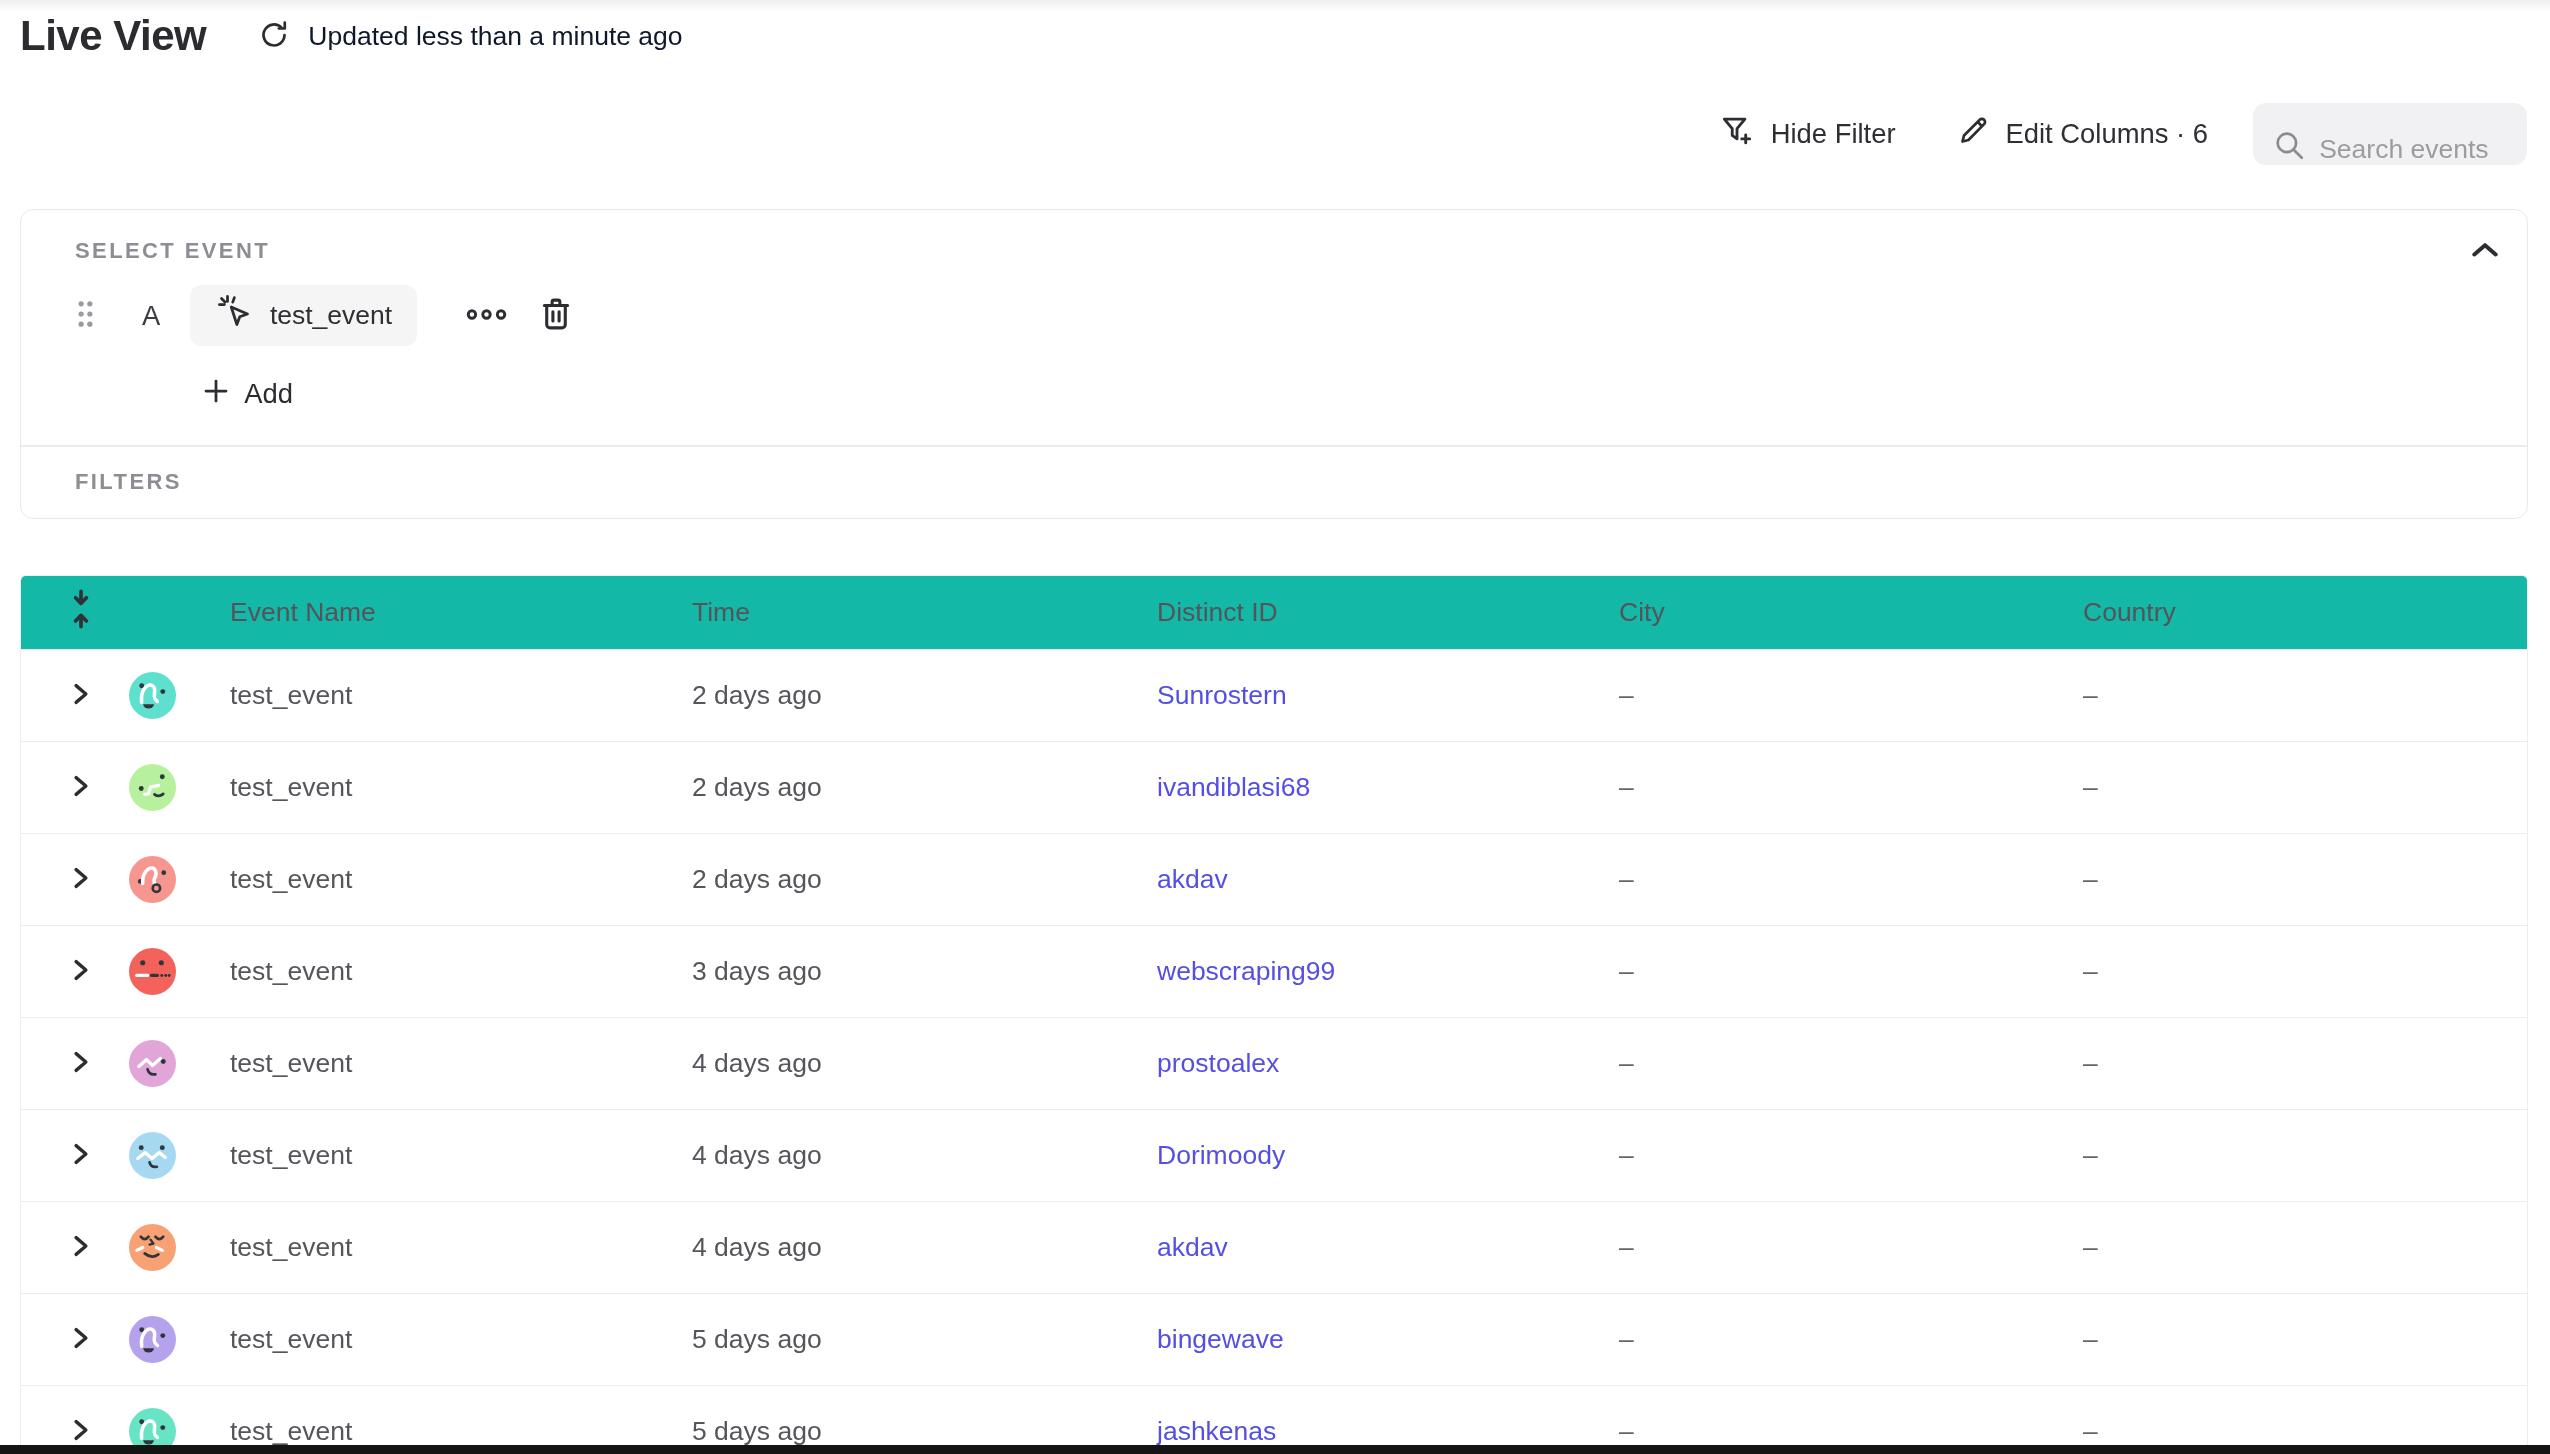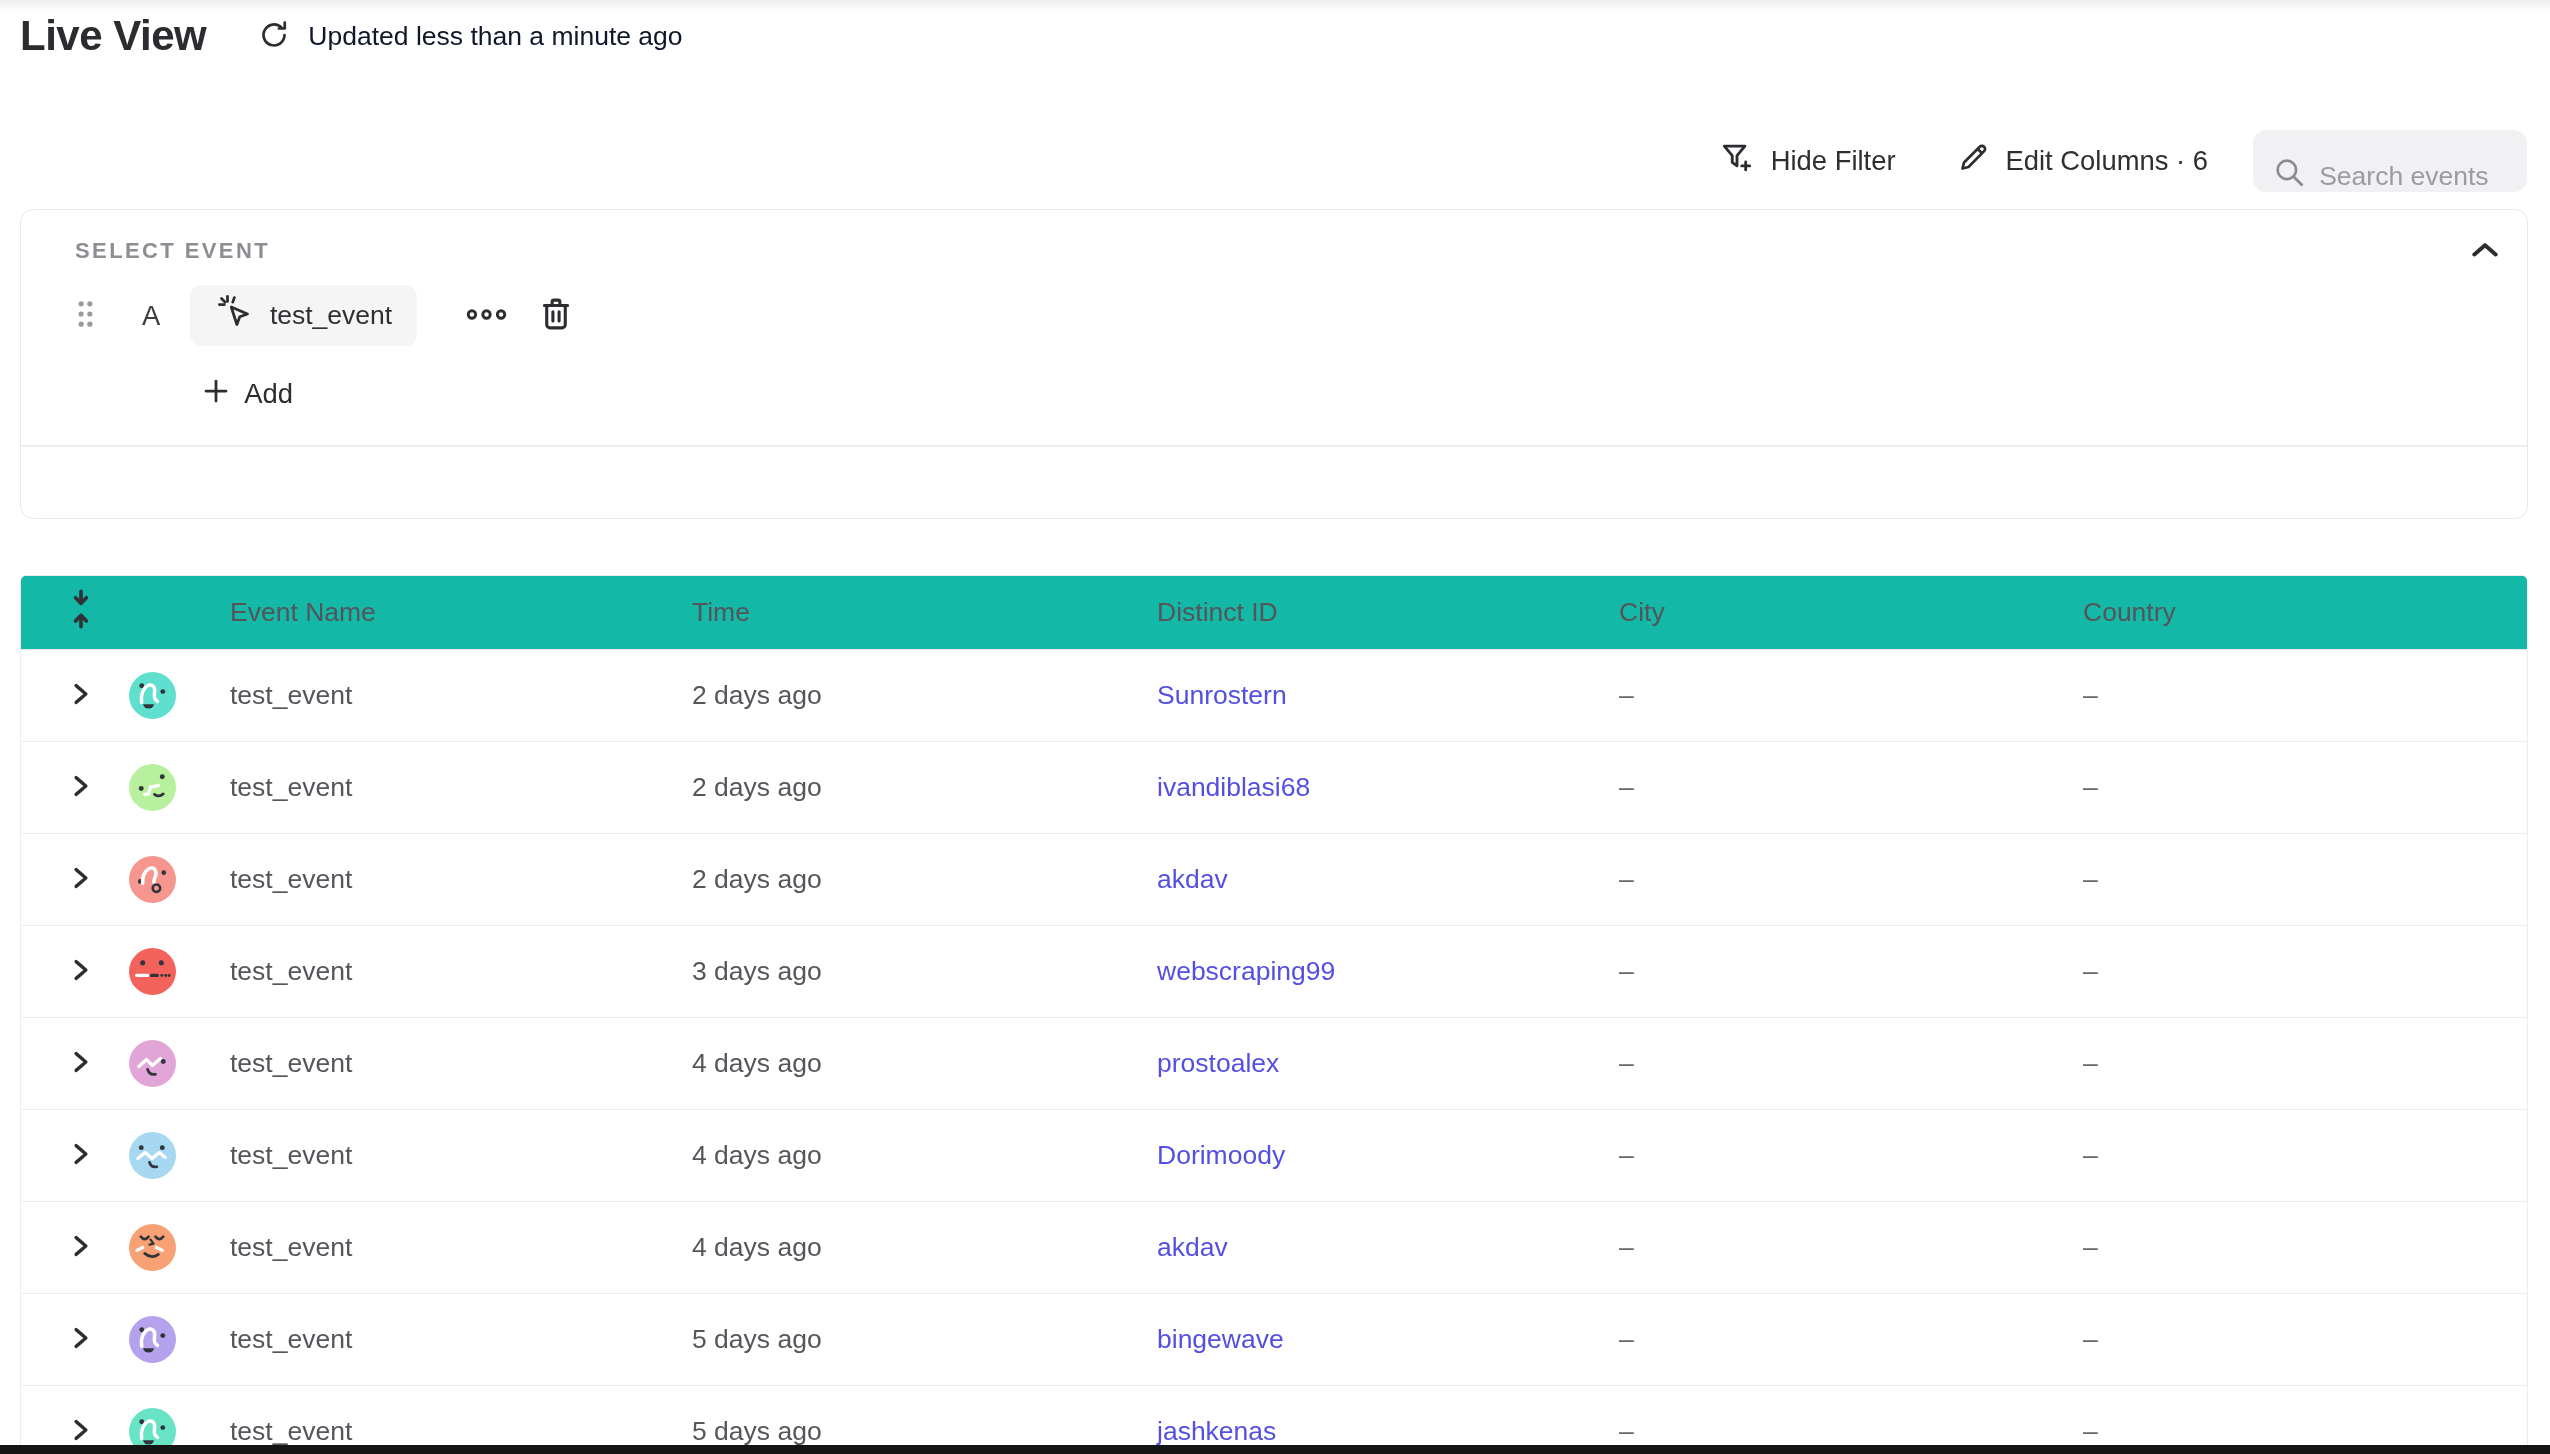--- a/index.html
+++ b/index.html
@@ -10,21 +10,21 @@
     background:linear-gradient(#e9e9ea, rgba(255,255,255,0)); opacity:.75; }
 
   
   .page-header { position:absolute; left:20px; top:12px; display:flex; align-items:center; }
   .page-title { font-size:42px; font-weight:700; letter-spacing:-0.5px; color:#2b2b30; }
   .refresh-btn { margin-left:47px; width:42px; height:42px; border:none; background:none; cursor:pointer;
     display:flex; align-items:center; justify-content:center; }
   .updated { margin-left:13.2px; font-size:26.5px; color:#0f172a; }
 
   
-  .toolbar { position:absolute; top:128px; right:23px; height:66px; display:flex; align-items:center; }
+  .toolbar { position:absolute; top:101px; right:23px; height:66px; display:flex; align-items:center; }
   .tool-btn { display:flex; align-items:center; gap:15px; border:none; background:none; cursor:pointer;
     font-family:inherit; font-size:27.4px; font-weight:500; color:#2e2e33; }
   .tool-btn + .tool-btn { margin-left:59px; }
   .search-box { margin-left:45px; width:274px; height:62px; background:#f1f1f3; border-radius:13.2px;
     display:flex; align-items:flex-end; padding:0 19px; }
   .search-box input { border:none; background:transparent; outline:none; width:100%; margin-left:13.2px;
     font-family:inherit; font-size:26.5px; color:#3c3c41; }
   .search-box input::placeholder { color:#9b9ba1; }
 
   
@@ -173,20 +173,30 @@
       <button class="add-btn">
         <span>
           <svg width="30" height="30" viewBox="0 0 24 24" fill="none">
               <path d="M12 4v16M4 12h16" stroke="#2c2c31" stroke-width="2.2" stroke-linecap="round"></path>
             </svg>
         </span>
         <span>Add</span>
       </button>
     </div>
     <div class="card-divider"></div>
+    <div class="card-filters">
+      <div class="section-label">FILTERS</div>
+      <button class="chev-btn chev-down">
+        <span>
+          <svg width="32" height="23" viewBox="0 0 24 16" fill="none">
+              <path d="M4 5l8 7 8-7" stroke="#2c2c31" stroke-width="3" stroke-linecap="round" stroke-linejoin="round"></path>
+            </svg>
+        </span>
+      </button>
+    </div>
   </section>
 
   <section class="events-table">
     <div class="tgrid thead">
       <div class="th th-tools">
         <span>
           <svg width="32" height="42" viewBox="0 0 20 26" fill="none">
               <path d="M10 2v7M6.6 6 10 9.5 13.4 6" stroke="#2f3338" stroke-width="2.3" stroke-linecap="round" stroke-linejoin="round"></path>
               <path d="M10 24v-7M6.6 20.5 10 17l3.4 3.5" stroke="#2f3338" stroke-width="2.3" stroke-linecap="round" stroke-linejoin="round"></path>
             </svg>

